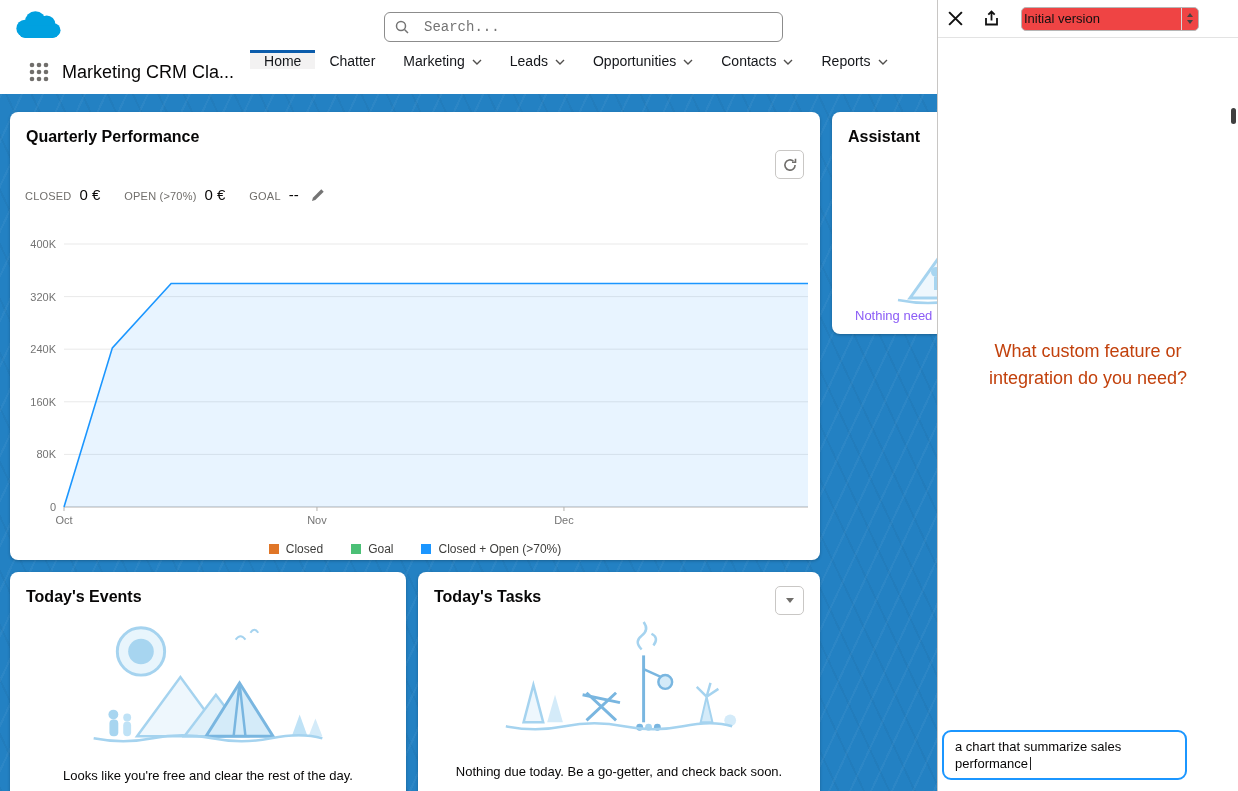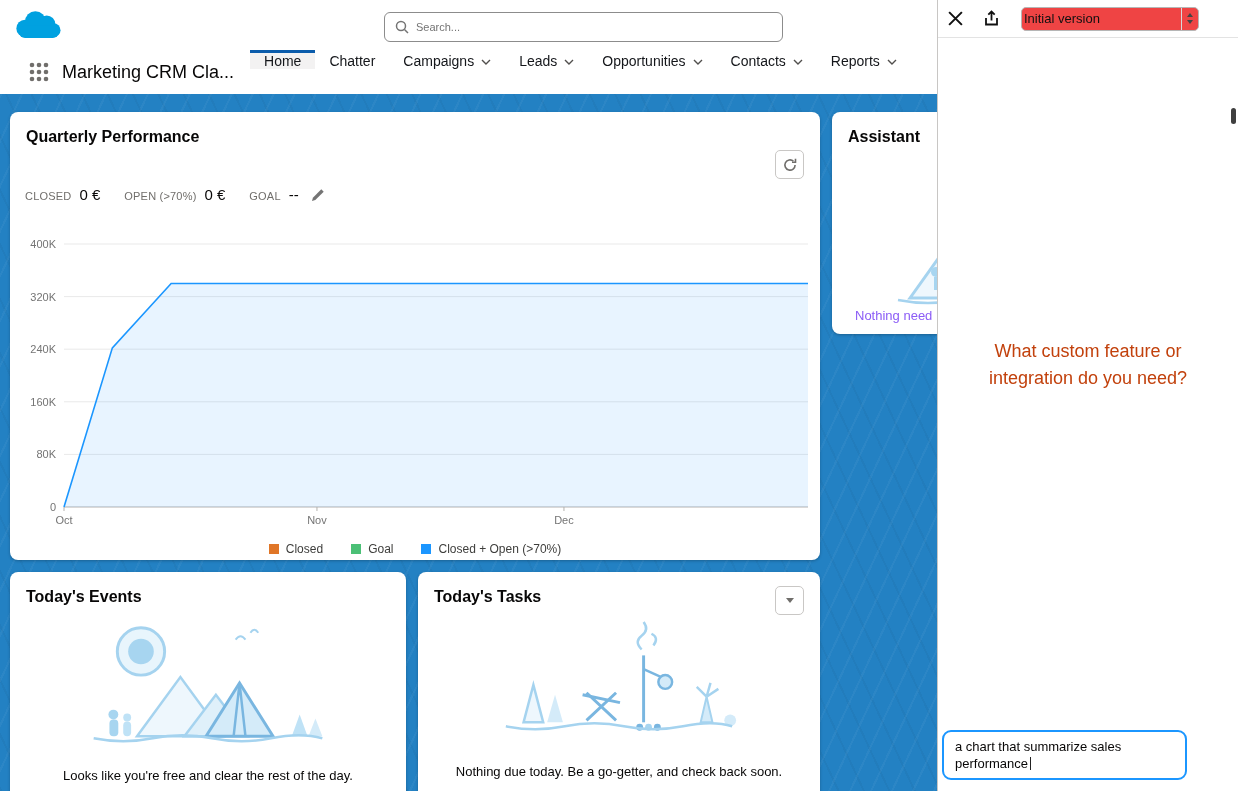--- a/index.html
+++ b/index.html
@@ -10,22 +10,22 @@
   
   .app { position: absolute; left: 0; top: 0; width: 937px; height: 791px; }
   .topbar { position: absolute; left: 0; top: 0; right: 0; height: 50px; background: #fff; }
   .logo { position: absolute; left: 12px; top: 7px; }
   .search-box {
     position: absolute; left: 384px; top: 12px; width: 399px; height: 30px;
     border: 1px solid #8c8c8c; border-radius: 6px; display: flex; align-items: center;
     padding: 0 10px; background: #fff;
   }
   .search-box input {
-    border: none; outline: none; flex: 1; font-size: 11px; color: #333;
-    margin-left: 5px; font-family: Liberation Sans, sans-serif; background: transparent;
+    border: none; outline: none; flex: 1; font-size: 14px; color: #333;
+    margin-left: 13px; font-family: Liberation Mono, monospace; background: transparent;
   }
   .search-box input::placeholder { color: #747474; }
 
   .navbar {
     position: absolute; left: 0; top: 50px; right: 0; height: 44px; background: #fff;
     display: flex; align-items: flex-start; padding-left: 28px;
   }
   .waffle { align-self: center; margin-right: 12px; cursor: pointer; line-height: 0; }
   .appname { align-self: center; font-size: 18px; color: #080707; white-space: nowrap; margin-right: 16px; }
   .tabs { display: flex; align-items: stretch; }
@@ -164,21 +164,21 @@
     </span>
     <span class="appname">Marketing CRM Cla...</span>
     <div class="tabs">
       <div class="tab active">
         <span>Home</span>
       </div>
       <div class="tab">
         <span>Chatter</span>
       </div>
       <div class="tab">
-        <span>Campaigns</span>
+        <span>Marketing</span>
         <span style="line-height:0;">
           <svg width="10" height="6" viewBox="0 0 10 6">
               <path d="M1 1 L5 5 L9 1" fill="none" stroke="#514f4d" stroke-width="1.4"></path>
             </svg>
         </span>
       </div>
       <div class="tab">
         <span>Leads</span>
         <span style="line-height:0;">
           <svg width="10" height="6" viewBox="0 0 10 6">

